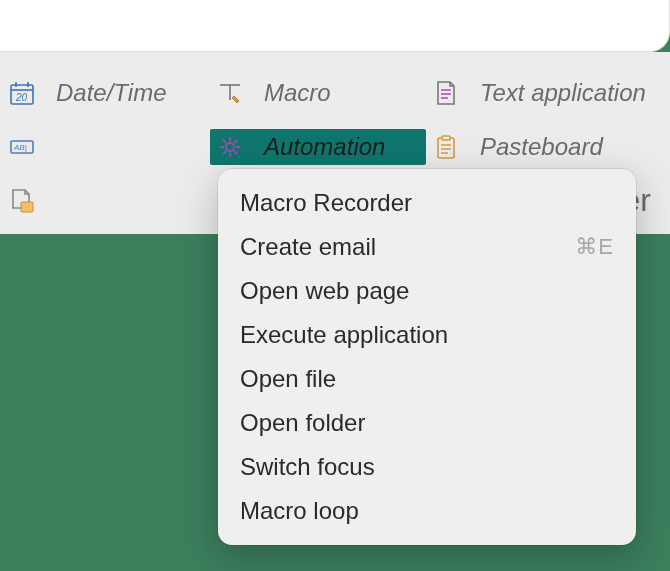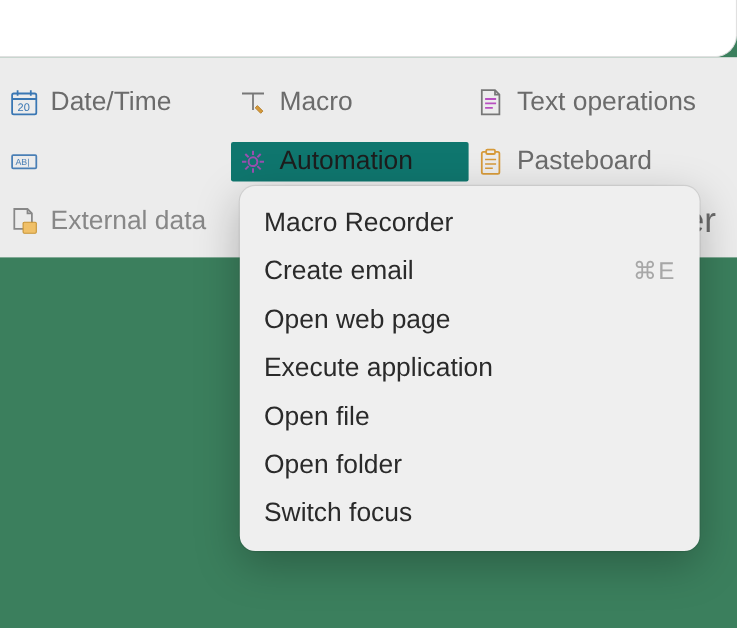--- a/index.html
+++ b/index.html
@@ -33,25 +33,26 @@
     padding: 14px 0 0 0;
   }
   .tool-row {
     display: flex;
     align-items: center;
     height: 54px;
   }
   .tool-item {
     display: flex;
     align-items: center;
-    gap: 10px;
+    gap: 20px;
     font-size: 24px;
     color: #6b6b6b;
     cursor: default;
     padding: 4px 6px;
+    font-style: italic;
   }
   .tool-item.c0 { margin-left: 2px; width: 208px; }
   .tool-item.c1 { margin-left: 0; width: 216px; }
   .tool-item.c2 { margin-left: 0; }
   .tool-item.selected {
     background: #0f766e;
     color: #1d1d1d;
     border-radius: 2px;
   }
   .tool-item.selected .label { color: #1d1d1d; }
@@ -132,21 +133,21 @@
     <div class="tool-item c2">
       <span class="icon-box">
         <svg width="26" height="26" viewBox="0 0 26 26">
           <path d="M5 2 H17 L21 6 V24 H5 Z" fill="none" stroke="#777" stroke-width="1.6"></path>
           <path d="M17 2 V6 H21" fill="none" stroke="#777" stroke-width="1.6"></path>
           <line x1="8" y1="10" x2="18" y2="10" stroke="#b84fc1" stroke-width="1.6"></line>
           <line x1="8" y1="14" x2="18" y2="14" stroke="#b84fc1" stroke-width="1.6"></line>
           <line x1="8" y1="18" x2="15" y2="18" stroke="#b84fc1" stroke-width="1.6"></line>
         </svg>
       </span>
-      <span class="label">Text operations</span>
+      <span class="label">Text application</span>
     </div>
   </div>
 
   <div class="tool-row">
     <div class="tool-item c0">
       <span class="icon-box">
         <svg width="26" height="26" viewBox="0 0 26 26">
           <rect x="2" y="7" width="22" height="12" rx="1" fill="none" stroke="#4a7fb5" stroke-width="1.6"></rect>
           <text x="5" y="16" font-size="8" fill="#4a7fb5" font-family="sans-serif">AB|</text>
         </svg>
@@ -179,21 +180,20 @@
 
   <div class="tool-row">
     <div class="tool-item c0 dim">
       <span class="icon-box">
         <svg width="26" height="26" viewBox="0 0 26 26">
           <path d="M4 2 H16 L20 6 V20 H4 Z" fill="none" stroke="#888" stroke-width="1.6"></path>
           <path d="M16 2 V6 H20" fill="none" stroke="#888" stroke-width="1.6"></path>
           <rect x="12" y="14" width="12" height="10" rx="1" fill="#f0c068" stroke="#c79435" stroke-width="1"></rect>
         </svg>
       </span>
-      <span class="label">External data</span>
     </div>
   </div>
 
 </div>
 
 <span class="rder">rder</span>
 
 <div class="dropdown">
   <div class="menu-item">
     <span>Macro Recorder</span>
@@ -216,13 +216,17 @@
     <span class="shortcut"></span>
   </div>
   <div class="menu-item">
     <span>Open folder</span>
     <span class="shortcut"></span>
   </div>
   <div class="menu-item">
     <span>Switch focus</span>
     <span class="shortcut"></span>
   </div>
+  <div class="menu-item">
+    <span>Macro loop</span>
+    <span class="shortcut"></span>
+  </div>
 </div>
 
 </body></html>

